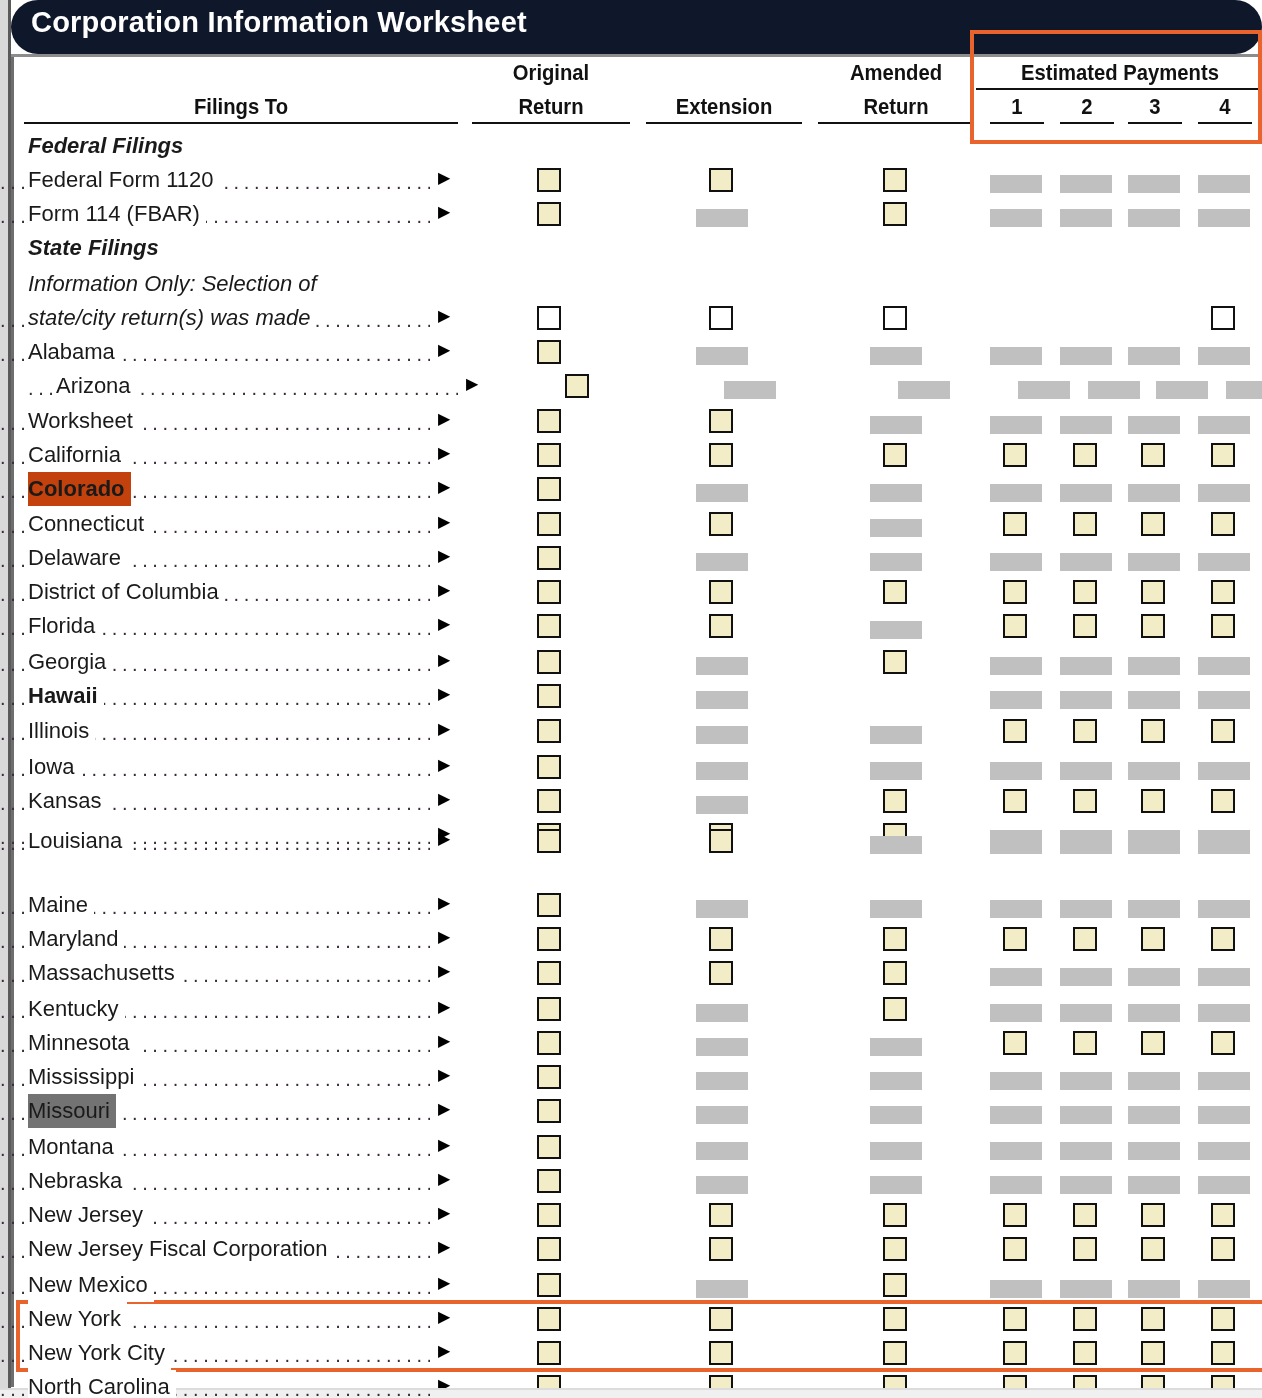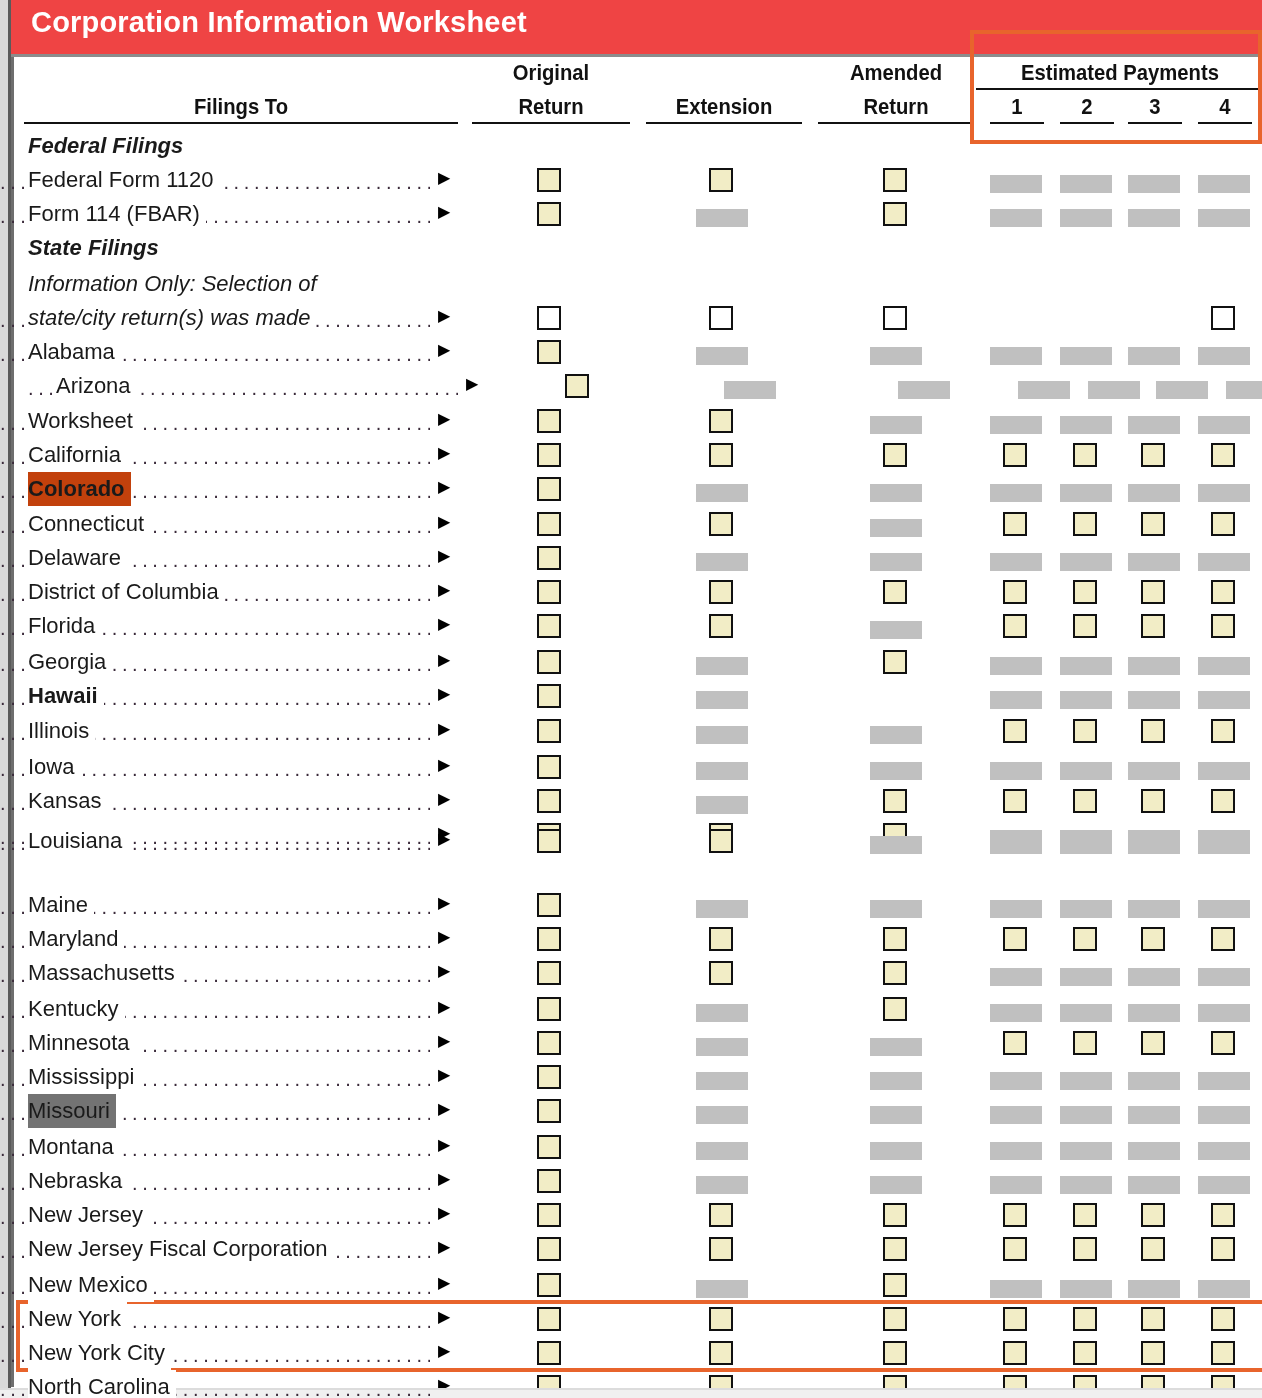--- a/index.html
+++ b/index.html
@@ -1,19 +1,19 @@
 <!DOCTYPE html>
 <html><head>
 <meta charset="utf-8">
 <style>
   html, body { margin:0; padding:0; background:#ffffff; }
   body { width:1262px; height:1398px; overflow:hidden; position:relative; font-family:"Liberation Sans", sans-serif; }
   .outer-left { position:absolute; left:0; top:0; width:8px; height:1398px; background:#d9d9d9; border-right:1px solid #a0a0a0; }
   .outer-left2 { position:absolute; left:8px; top:0; width:3px; height:1398px; background:#5a5a5a; }
-  .titlebar { position:absolute; left:11px; top:0; width:1251px; height:54px; background:#ef4444; }
+  .titlebar { position:absolute; left:11px; top:0; width:1251px; height:54px; background:#0f172a;border-radius:27px; }
   .titlebar .title { position:absolute; left:20px; top:6px; color:#ffffff; font-weight:bold; font-size:29px; letter-spacing:0.2px; }
   .title-sep { position:absolute; left:11px; top:54px; width:1251px; height:3px; background:#8c8c8c; }
   .panel { position:absolute; left:11px; top:57px; width:1251px; height:1330px; background:#fff; border-left:3px solid #6e6e6e; box-sizing:border-box; }
   .bottom-strip { position:absolute; left:0; top:1388px; width:1262px; height:10px; background:#f0f0f0; border-top:2px solid #dcdcdc; }
 
   .hdr { position:absolute; font-size:22px; font-weight:bold; color:#111; text-align:center; font-family:"Liberation Sans", sans-serif; transform:scaleX(0.92); transform-origin:center; }
   .hline { position:absolute; height:2px; background:#111; }
 
   .row { position:absolute; left:0; width:1102px; height:34px; }
   .label { position:absolute; left:28px; top:0; height:34px; line-height:34px; font-size:22px; color:#1a1a1a; white-space:nowrap; }

